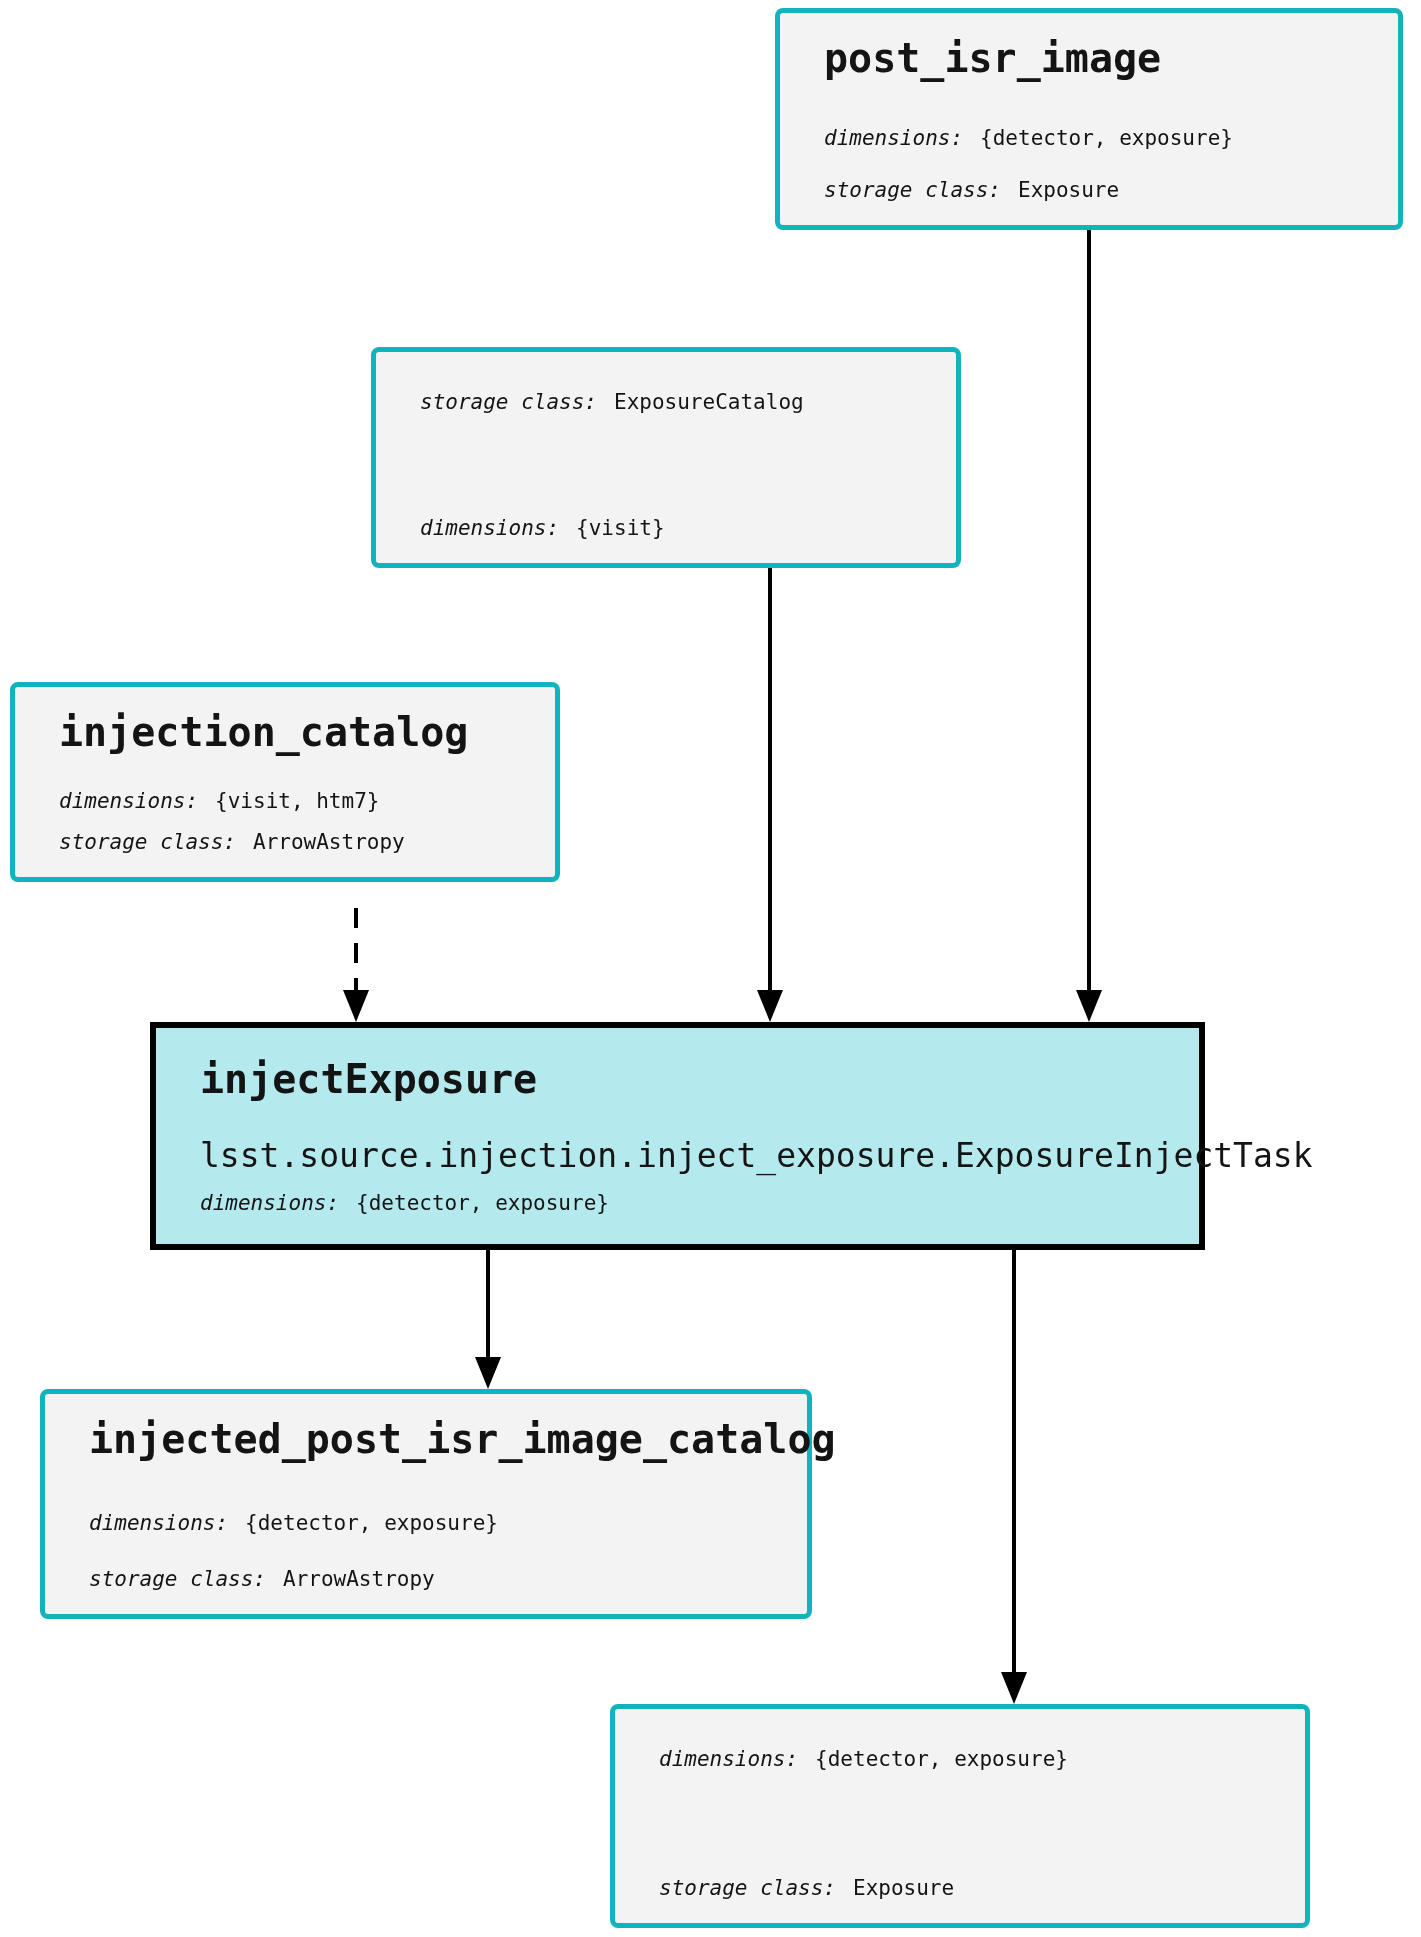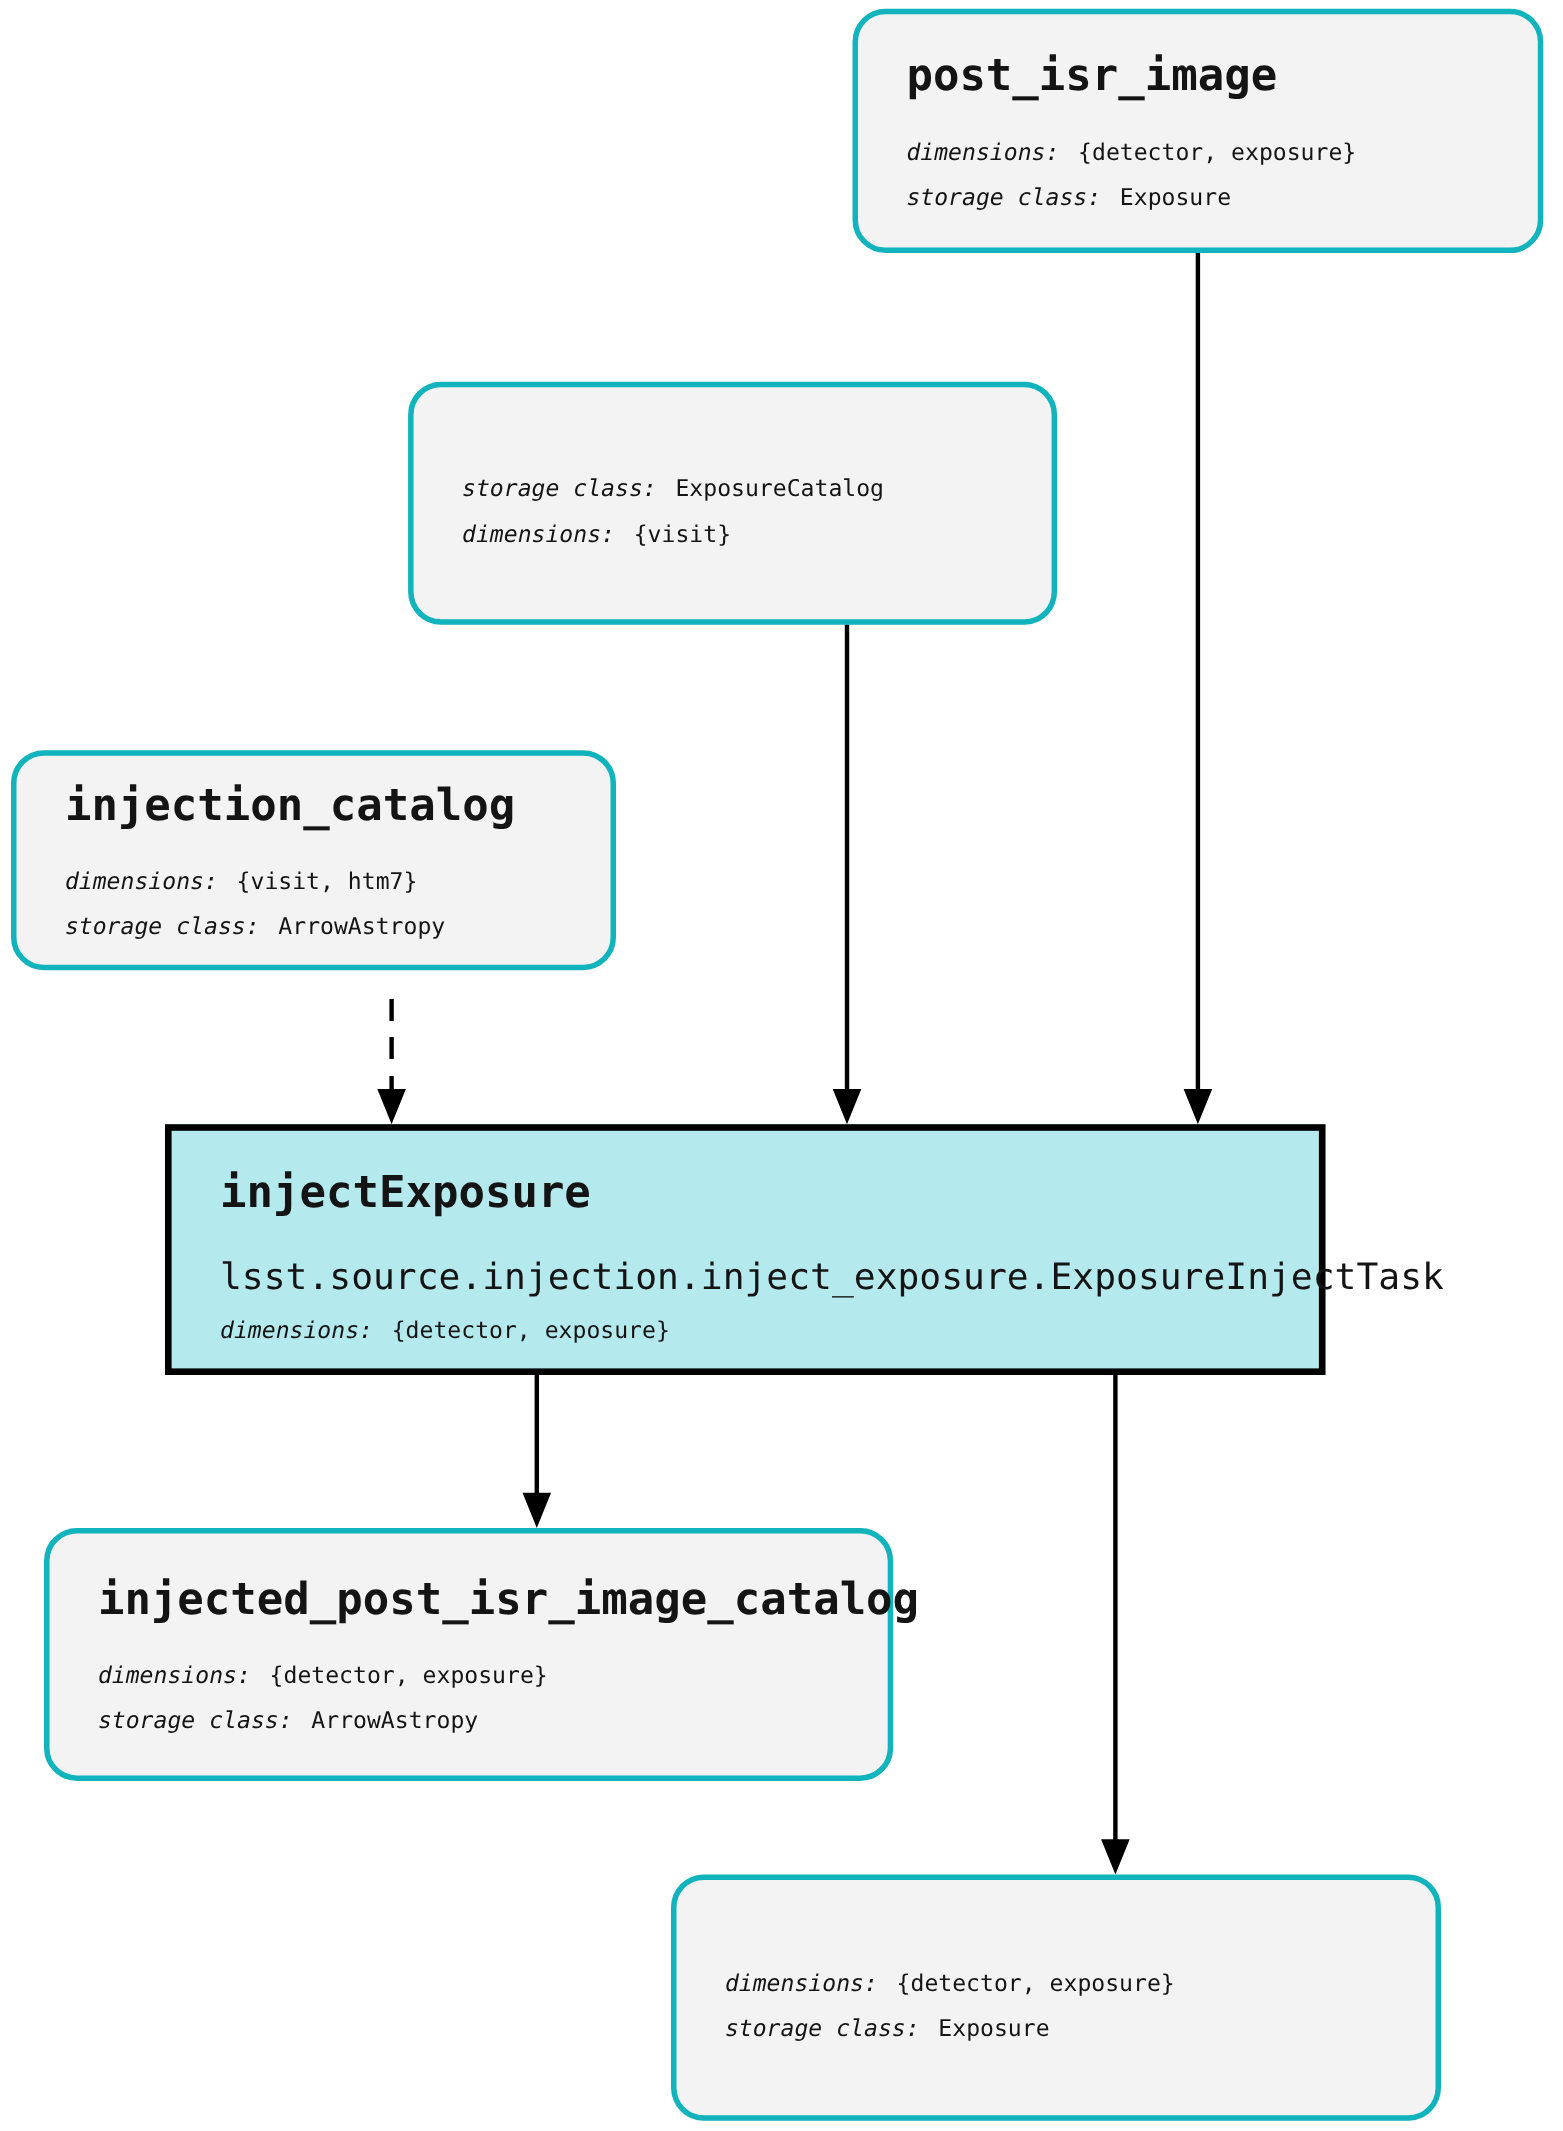--- a/index.html
+++ b/index.html
@@ -22,27 +22,27 @@
     position:absolute;
     box-sizing:border-box;
     display:flex;
     flex-direction:column;
     justify-content:center;
     padding:22px 44px;
   }
   .node.dataset{
     background:var(--dataset-fill);
     border:5px solid var(--accent-teal);
-    border-radius:30px;
+    border-radius:8px;
+    justify-content:space-between;
   }
   .node.task{
     background:var(--task-fill);
     border:6px solid #000000;
     border-radius:0;
-    justify-content:flex-end;
   }
   .node .title{
     font-weight:bold;
     font-size:40px;
     line-height:1.15;
     margin-bottom:18px;
     white-space:nowrap;
   }
   .node .row{
     font-size:21px;

